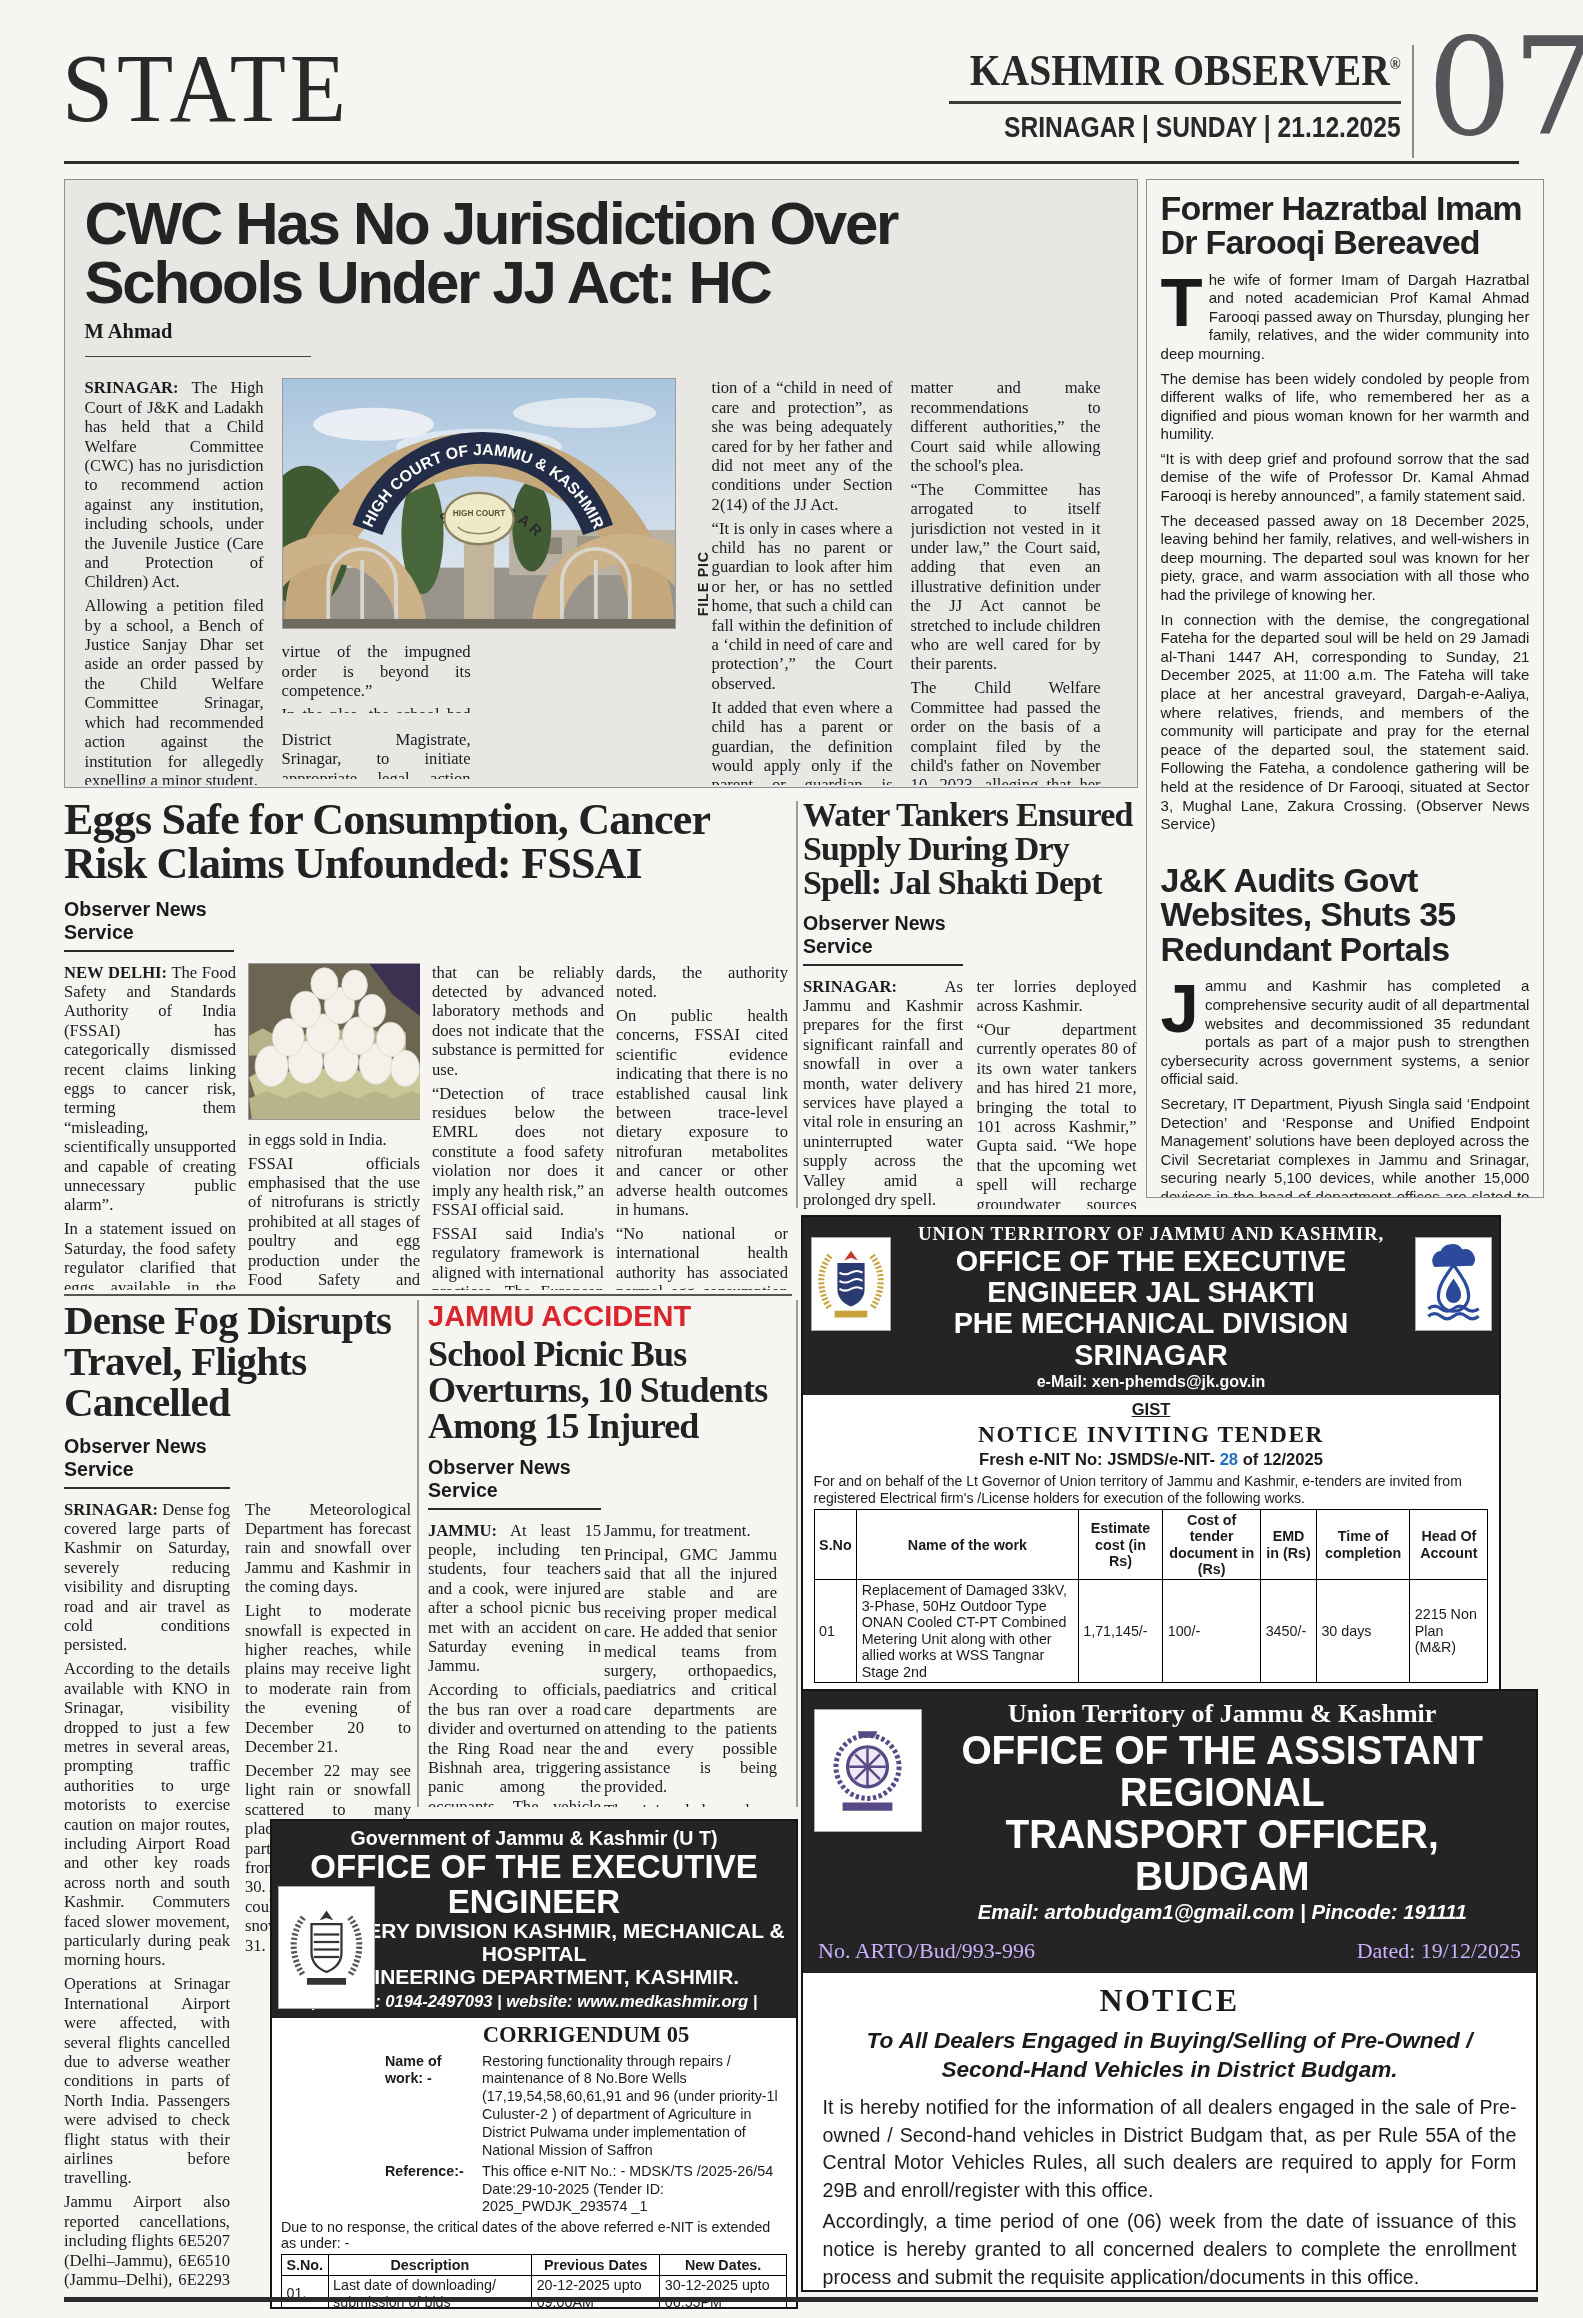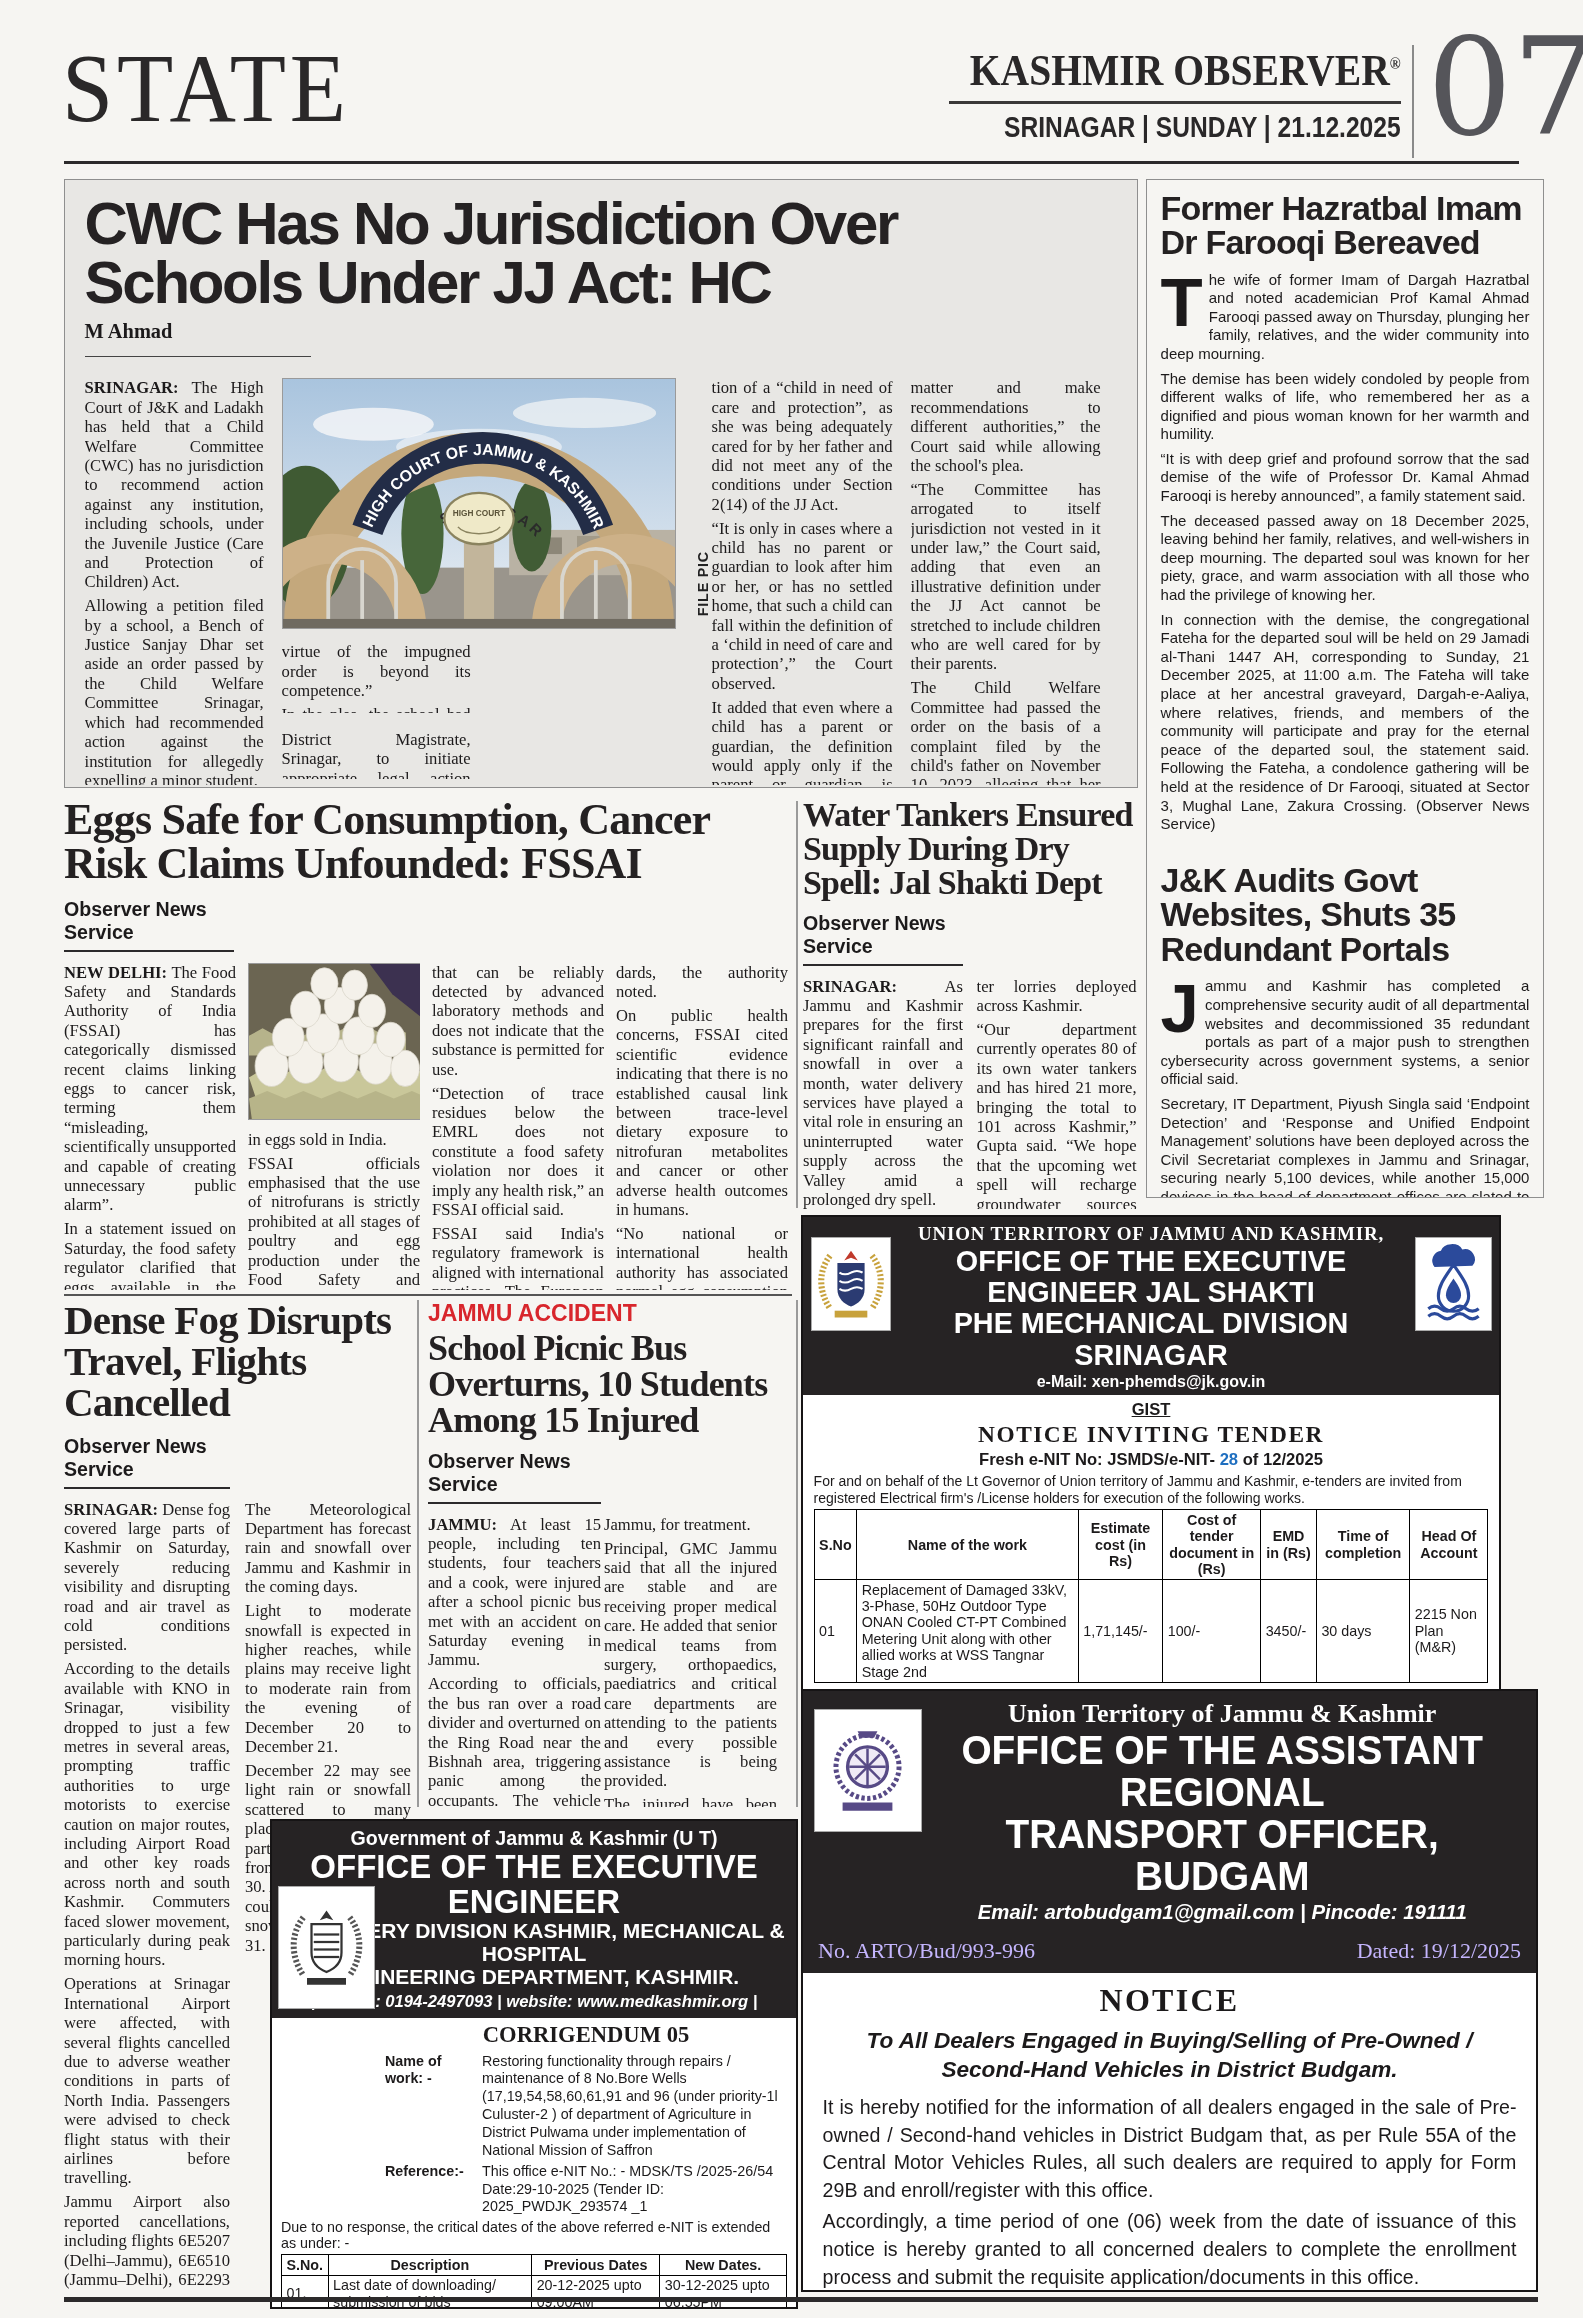--- a/index.html
+++ b/index.html
@@ -54,21 +54,21 @@
   #water-cols .col{width:160px;}
   #div-eggs-water{left:796px;top:801px;width:1.5px;height:407px;background:#9a9a9a;}
   
   #dense{left:64px;top:1300px;width:348px;height:992px;overflow:hidden;}
   #dense h2{font-size:41px;}
   #dense-cols{display:flex;gap:15px;}
   #dense-cols .col{width:166px;}
   #div-dense-bus{left:417px;top:1300px;width:1.5px;height:507px;background:#9a9a9a;}
   
   #bus{left:428px;top:1300px;width:365px;height:507px;overflow:hidden;}
-  #bus .kicker{font-family:"Liberation Sans",sans-serif;font-weight:700;font-size:23px;color:#d8262c;margin:0 0 3px 0;}
+  #bus .kicker{font-family:"Liberation Sans",sans-serif;font-weight:700;font-size:29px;color:#d8262c;margin:0 0 3px 0;}
   #bus h2{font-size:36px;}
   #bus-cols{display:flex;gap:3px;height:332px;}
   #bus-cols .col{width:173px;}
   #div-bus-ad{left:796px;top:1300px;width:1.5px;height:507px;background:#9a9a9a;}
   
   .ad{background:#fff;border:2.3px solid #161415;box-sizing:border-box;overflow:hidden;}
   .ad-head{background:#262324;color:#fff;text-align:center;position:relative;}
   .logo-box{position:absolute;background:#fff;border:0.8px solid #aaa;display:flex;align-items:center;justify-content:center;}
   table.nit{border-collapse:collapse;width:100%;}
   table.nit th,table.nit td{border:1.5px solid #000;padding:1.5px 4.5px;font-family:"Liberation Sans",sans-serif;font-size:14.3px;line-height:1.15;}

